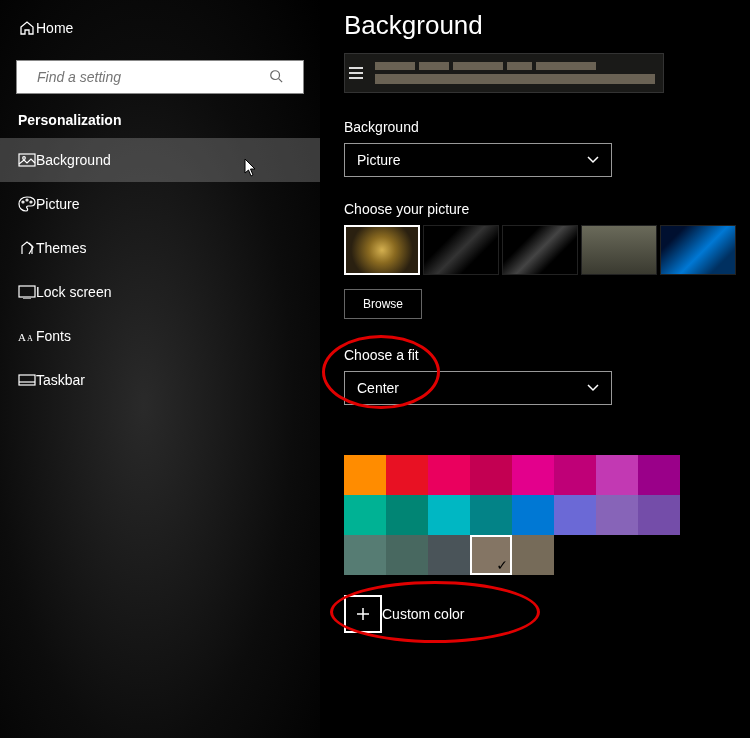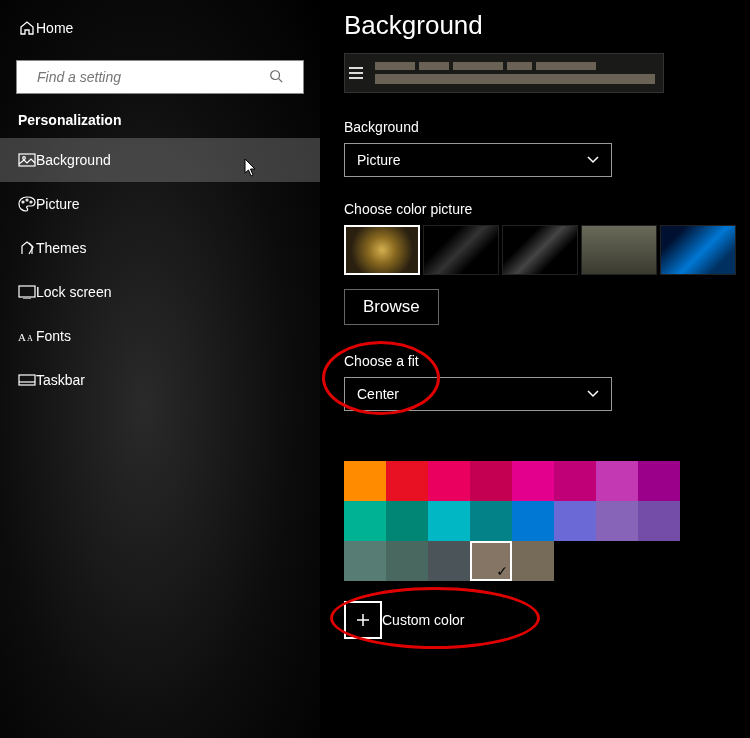--- a/index.html
+++ b/index.html
@@ -104,21 +104,21 @@
   .chevron-down svg { display:block; }
   .thumbs { display:flex; gap:3px; margin-bottom: 14px; }
   .thumb { width: 76px; height: 50px; border: 1px solid #222; background:#111; position:relative; cursor:pointer;}
   .thumb.selected { outline:2px solid #fff; outline-offset:-2px;}
   .browse-btn {
     border: 1px solid #666;
     background: #000;
     color: #fff;
     padding: 7px 18px;
     cursor: pointer;
-    font-size: 17px;
+    font-size: 12px;
     margin-bottom: 28px;
     display: inline-block;
   }
   .palette { display:flex; flex-wrap:wrap; width: 336px; margin-bottom: 20px;}
   .swatch { width:42px; height:40px; cursor:pointer; position:relative;}
   .swatch.selected::after{
     content:""; position:absolute; inset:0; border:2px solid #fff;
   }
   .swatch.selected .check{
     position:absolute; right:4px; bottom:2px; color:#000; font-size:14px;
@@ -246,21 +246,21 @@
   <div class="label">Background</div>
   <div class="dropdown">
     <span>Picture</span>
     <span class="chevron-down">
       <svg width="12" height="8" viewBox="0 0 12 8" fill="none" stroke="#fff" stroke-width="1.5">
           <path d="M1 1 L6 6 L11 1"></path>
         </svg>
     </span>
   </div>
 
-  <div class="label">Choose color picture</div>
+  <div class="label">Choose your picture</div>
   <div class="thumbs">
     <div class="thumb selected" style="background:radial-gradient(circle at 50% 50%, #d4b050 0%, #8a6a20 30%, #2a2010 70%)"></div>
     <div class="thumb" style="background:linear-gradient(135deg,#000 30%,#333 50%,#000 70%)"></div>
     <div class="thumb" style="background:linear-gradient(135deg,#000 30%,#444 50%,#000 70%)"></div>
     <div class="thumb" style="background:linear-gradient(#6a6a5a,#3a3a30)"></div>
     <div class="thumb" style="background:linear-gradient(135deg,#001030 20%,#0078d4 55%,#003060 80%)"></div>
   </div>
 
   <div class="browse-btn">Browse</div>
 

